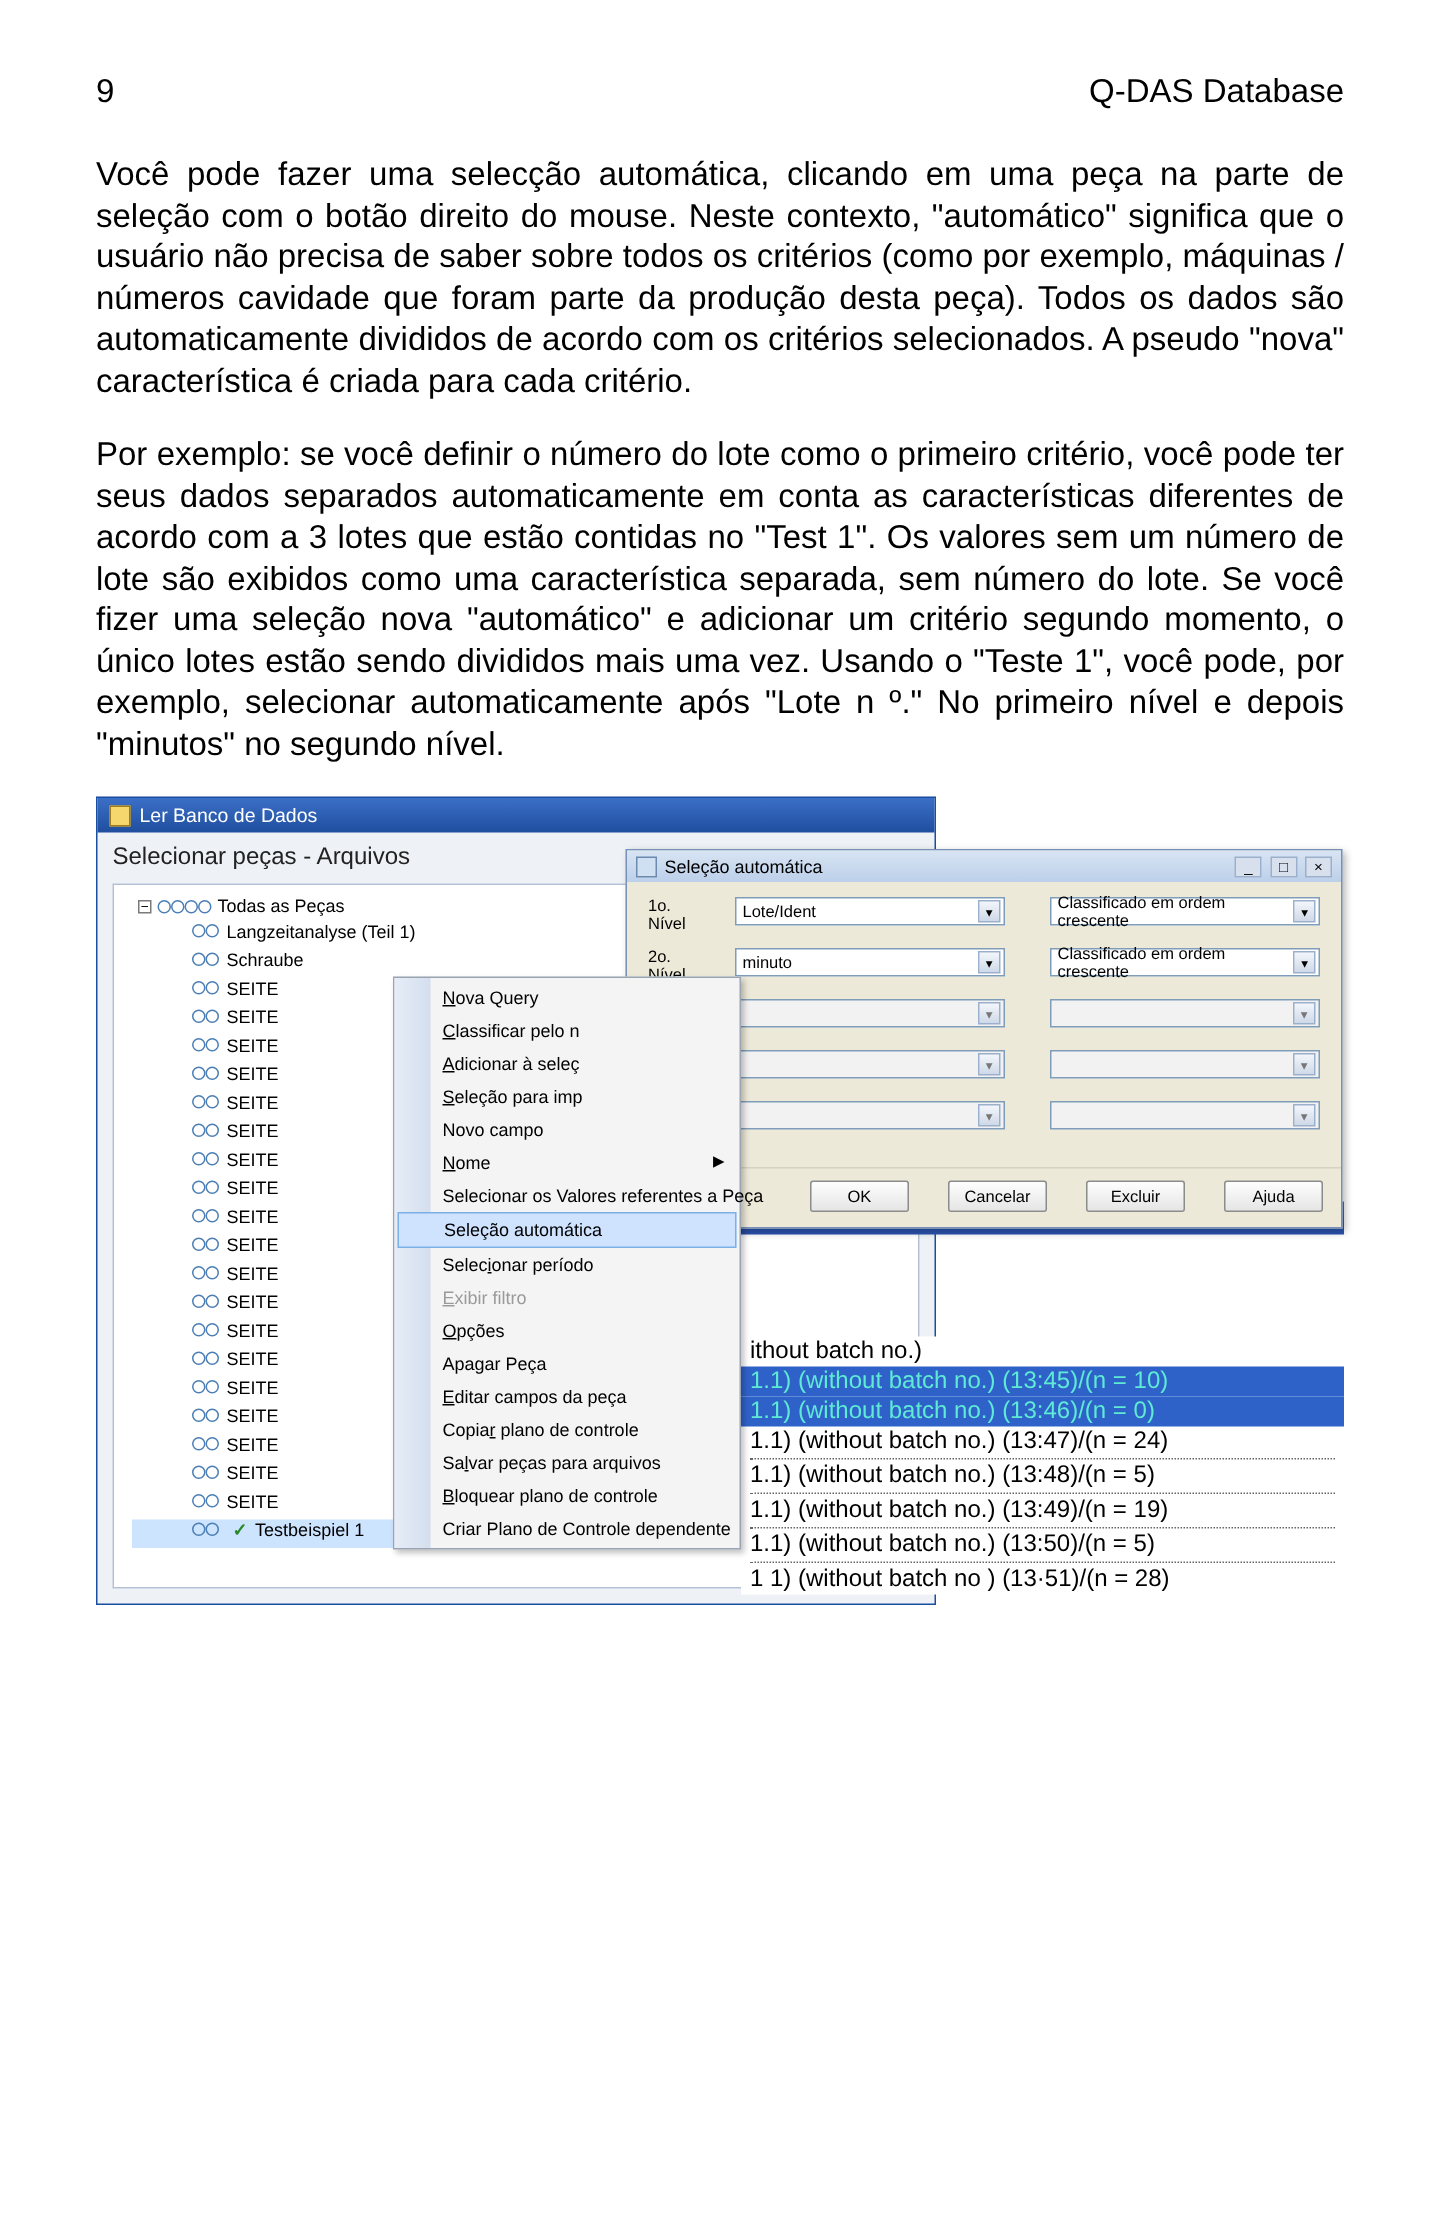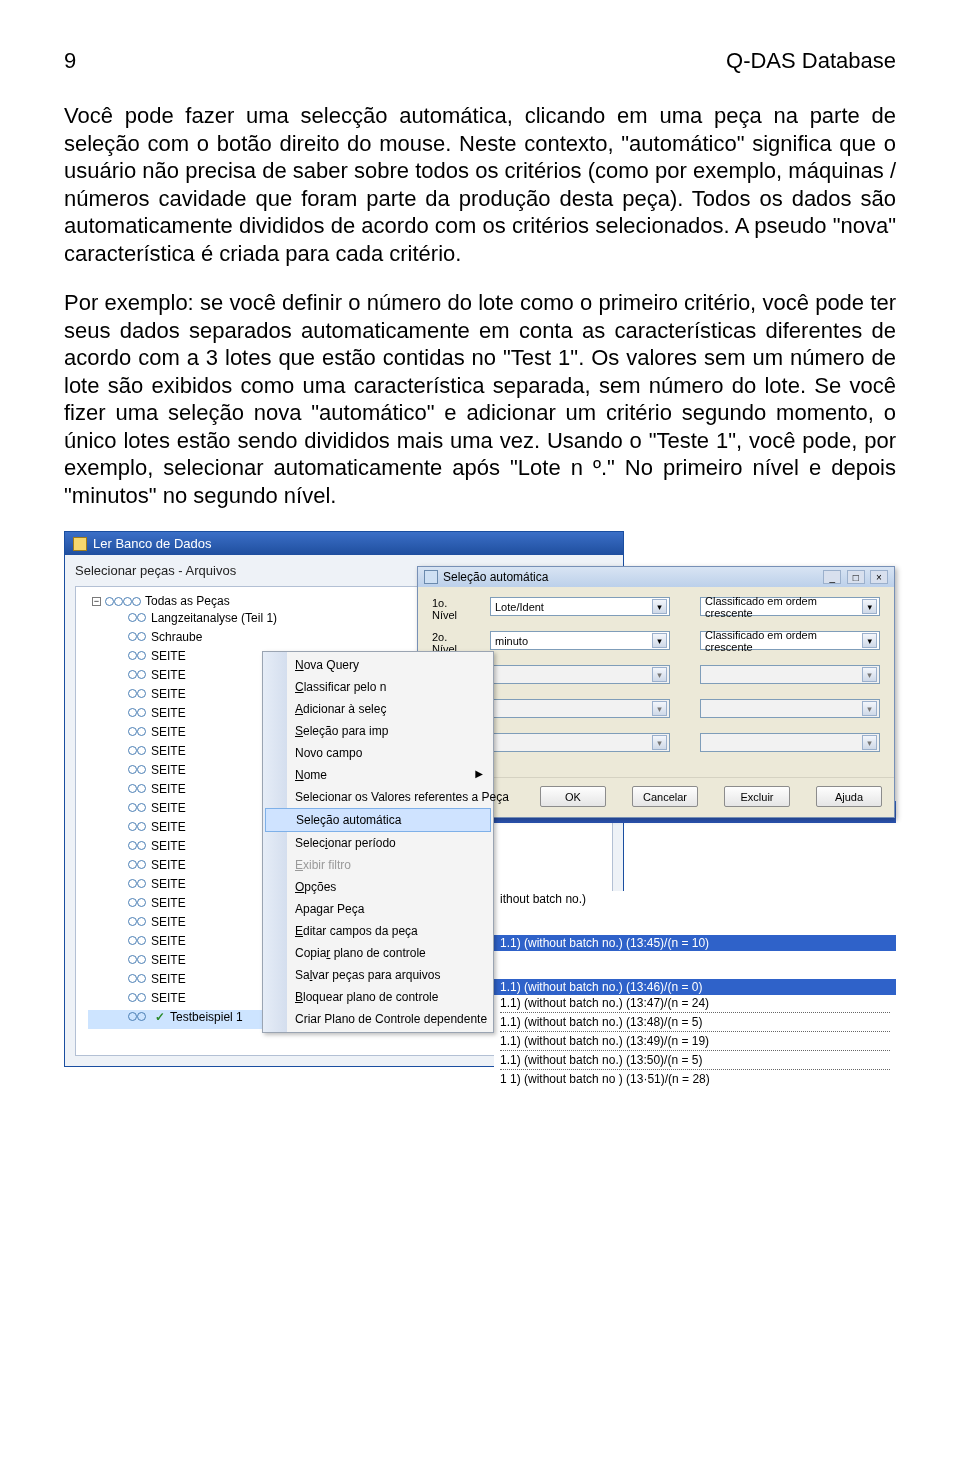--- a/index.html
+++ b/index.html
@@ -54,21 +54,21 @@
     color: #fff;
     padding: 4px 8px;
     font-size: 13px;
     display: flex;
     align-items: center;
     gap: 6px;
   }
   .titlebar .file-icon { width: 14px; height: 14px; background: #f5d76e; border: 1px solid #a07c1a; display:inline-block; }
   .subheader {
     padding: 8px 10px 2px 10px;
-    font-size: 13px;
+    font-size: 16px;
     color: #222;
   }
   .tree {
     background: #fff;
     margin: 6px 10px 10px 10px;
     border: 1px solid #b3c0d4;
     height: 470px;
     overflow: hidden;
     padding: 4px 0 0 0;
   }
@@ -238,30 +238,29 @@
   }
 
   
   .results {
     position:absolute;
     top:360px;
     left:430px;
     width:402px;
     background:#fff;
     z-index:2;
-    font-size:12px;
+    font-size:16px;
   }
   .results .row {
     padding:1px 6px;
     white-space:nowrap;
   }
   .results .row.sel {
     background:#2f62c9;
-    color:#ffffff;
-    margin-top:28px;
+    color:#5eead4;
   }
   .dotted-line {
     height:1px;
     border-top:1px dotted #666;
     margin:1px 6px;
   }
 </style>
 </head>
 <body>
 

